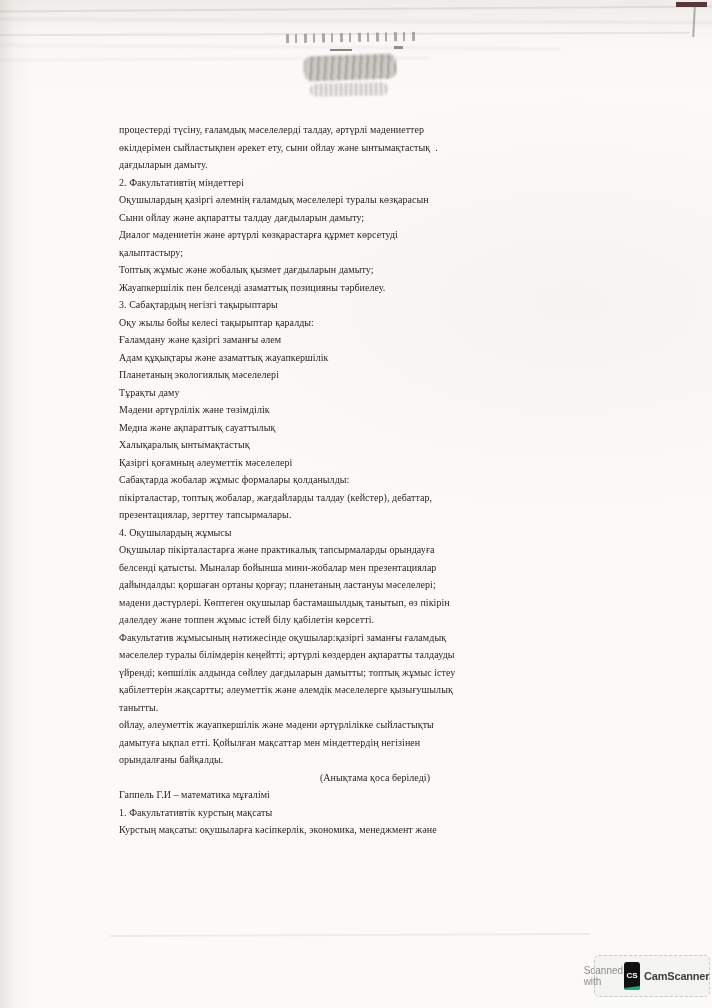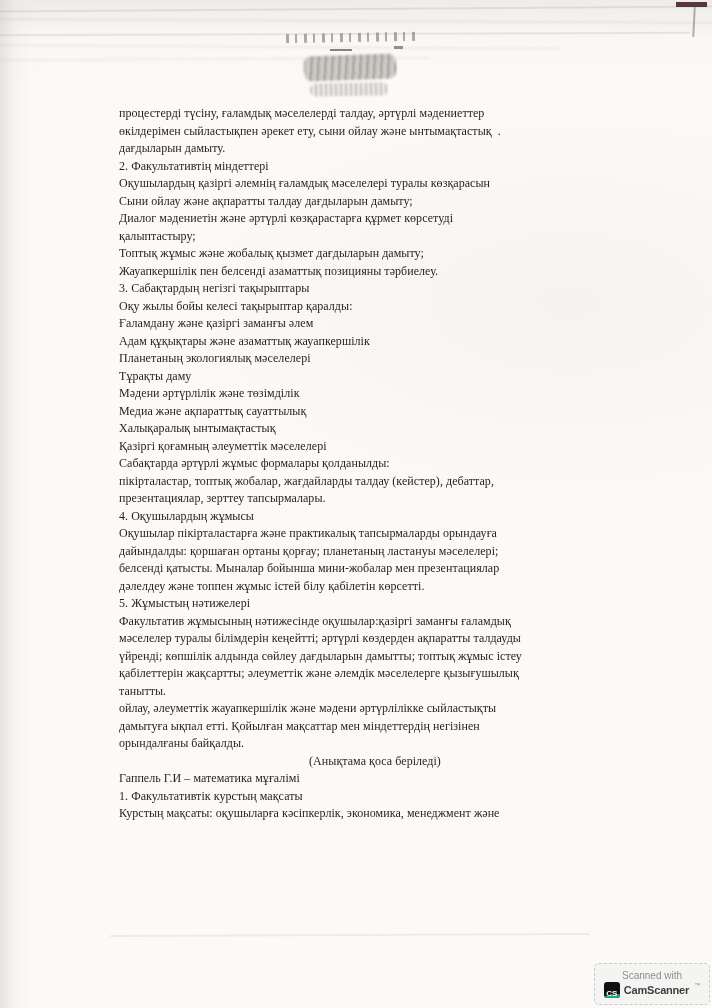--- a/index.html
+++ b/index.html
@@ -39,40 +39,40 @@
   }
   .smudge-sub{
     position:absolute;left:310px;top:83px;width:78px;height:13px;border-radius:6px;
     background:repeating-linear-gradient(88deg,#7c766d 0 2px,rgba(124,118,109,.2) 2px 5px);
     filter:blur(1.2px);opacity:.45;transform:rotate(-1deg);
   }
   .corner-bar{position:absolute;left:676px;top:2px;width:31px;height:5px;background:#47242a;opacity:.9;filter:blur(.3px);}
   .corner-seven-stem{position:absolute;left:693px;top:7px;width:2px;height:30px;background:#8d8782;opacity:.65;filter:blur(.5px);transform:rotate(3deg);}
   
   .text-block{
-    position:absolute;left:119px;top:105px;width:512px;
-    font-size:12px;line-height:17.5px;color:#221f1d;
+    position:absolute;left:119px;top:121px;width:512px;
+    font-size:10px;line-height:17.5px;color:#221f1d;
     letter-spacing:.05px;
   }
   .line{white-space:pre;}
   .line.bold{font-weight:400;}
   .line.indent{padding-left:37px;}
   .line.right{text-align:center;}
   
   .cs-badge{
     position:absolute;left:594px;top:955px;width:114px;height:40px;
     background:#f4f4f3;border:1px dashed #c9c9c7;border-radius:5px;
-    display:flex;flex-direction:column;align-items:center;justify-content:center;
-    font-family:"Liberation Sans","DejaVu Sans",sans-serif;gap:1px;margin-top:8px;
+    display:flex;flex-direction:row;align-items:center;justify-content:center;
+    font-family:"Liberation Sans","DejaVu Sans",sans-serif;gap:1px;
   }
   .cs-badge .scanned{font-size:10px;color:#8d8d8d;line-height:11px;}
   .cs-row{display:flex;align-items:center;gap:4px;}
   .cs-logo{
-    position:relative;width:16px;height:16px;border-radius:3px;background:#101010;
-    display:flex;align-items:flex-end;justify-content:center;overflow:hidden;flex:0 0 auto;
+    position:relative;width:16px;height:28px;border-radius:3px;background:#101010;
+    display:flex;align-items:center;justify-content:center;overflow:hidden;flex:0 0 auto;
   }
   .cs-logo .cs-text{color:#ffffff;font-size:8px;font-weight:700;line-height:8px;position:relative;z-index:2;}
   .cs-logo .cs-accent{position:absolute;left:0;bottom:0;width:100%;height:5px;z-index:1;
     clip-path:polygon(0 100%,100% 100%,100% 20%,0 60%);}
   .cs-brand{font-size:11px;color:#3e3e3e;font-weight:700;letter-spacing:-.2px;}
   .cs-tm{font-size:6px;color:#8d8d8d;align-self:flex-start;margin-left:1px;}
 </style>
 </head>
 <body>
 
@@ -107,29 +107,29 @@
       <div class="line bold">3. Сабақтардың негізгі тақырыптары</div>
       <div class="line normal">Оқу жылы бойы келесі тақырыптар қаралды:</div>
       <div class="line normal">Ғаламдану және қазіргі заманғы әлем</div>
       <div class="line normal">Адам құқықтары және азаматтық жауапкершілік</div>
       <div class="line normal">Планетаның экологиялық мәселелері</div>
       <div class="line normal">Тұрақты даму</div>
       <div class="line normal">Мәдени әртүрлілік және төзімділік</div>
       <div class="line normal">Медиа және ақпараттық сауаттылық</div>
       <div class="line normal">Халықаралық ынтымақтастық</div>
       <div class="line normal">Қазіргі қоғамның әлеуметтік мәселелері</div>
-      <div class="line normal">Сабақтарда әртүрлі жұмыс формалары қолданылды:</div>
+      <div class="line normal">Сабақтарда жобалар жұмыс формалары қолданылды:</div>
       <div class="line normal">пікірталастар, топтық жобалар, жағдайларды талдау (кейстер), дебаттар,</div>
       <div class="line normal">презентациялар, зерттеу тапсырмалары.</div>
       <div class="line bold">4. Оқушылардың жұмысы</div>
       <div class="line normal">Оқушылар пікірталастарға және практикалық тапсырмаларды орындауға</div>
+      <div class="line normal">белсенді қатысты. Мыналар бойынша мини-жобалар мен презентациялар</div>
       <div class="line normal">дайындалды: қоршаған ортаны қорғау; планетаның ластануы мәселелері;</div>
-      <div class="line normal">белсенді қатысты. Мыналар бойынша мини-жобалар мен презентациялар</div>
+      <div class="line normal">мәдени дәстүрлері. Көптеген оқушылар бастамашылдық танытып, өз пікірін</div>
       <div class="line normal">дәлелдеу және топпен жұмыс істей білу қабілетін көрсетті.</div>
-      <div class="line bold">5. Жұмыстың нәтижелері</div>
       <div class="line normal">Факультатив жұмысының нәтижесінде оқушылар:қазіргі заманғы ғаламдық</div>
       <div class="line normal">мәселелер туралы білімдерін кеңейтті; әртүрлі көздерден ақпаратты талдауды</div>
       <div class="line normal">үйренді; көпшілік алдында сөйлеу дағдыларын дамытты; топтық жұмыс істеу</div>
       <div class="line normal">қабілеттерін жақсартты; әлеуметтік және әлемдік мәселелерге қызығушылық</div>
       <div class="line normal">танытты.</div>
       <div class="line normal">ойлау, әлеуметтік жауапкершілік және мәдени әртүрлілікке сыйластықты</div>
       <div class="line normal">дамытуға ықпал етті. Қойылған мақсаттар мен міндеттердің негізінен</div>
       <div class="line normal">орындалғаны байқалды.</div>
       <div class="line right">(Анықтама қоса беріледі)</div>
       <div class="line bold">Гаппель Г.И – математика мұғалімі</div>

